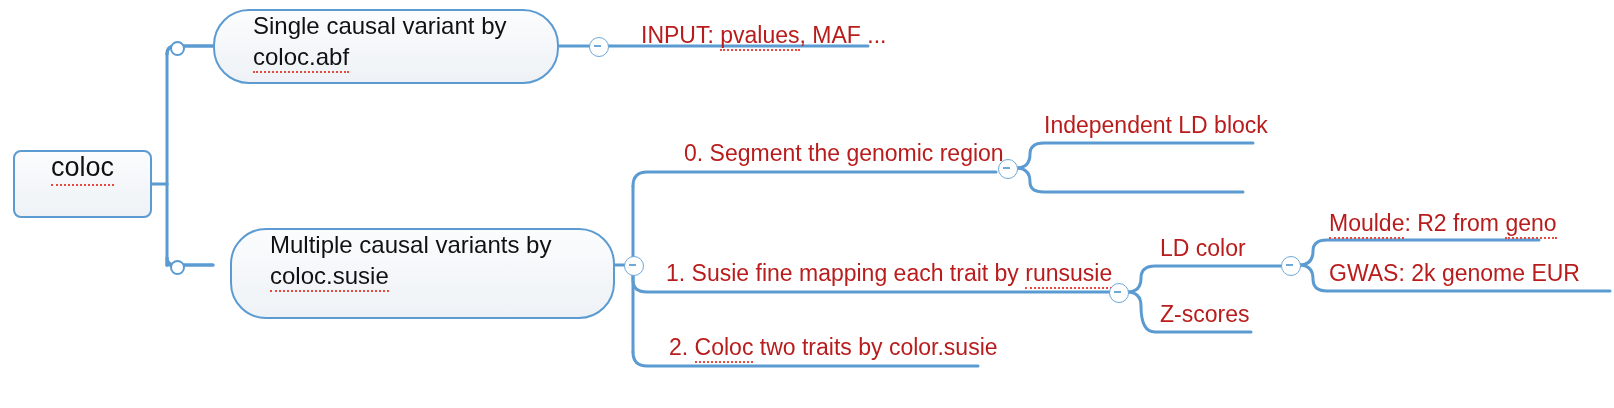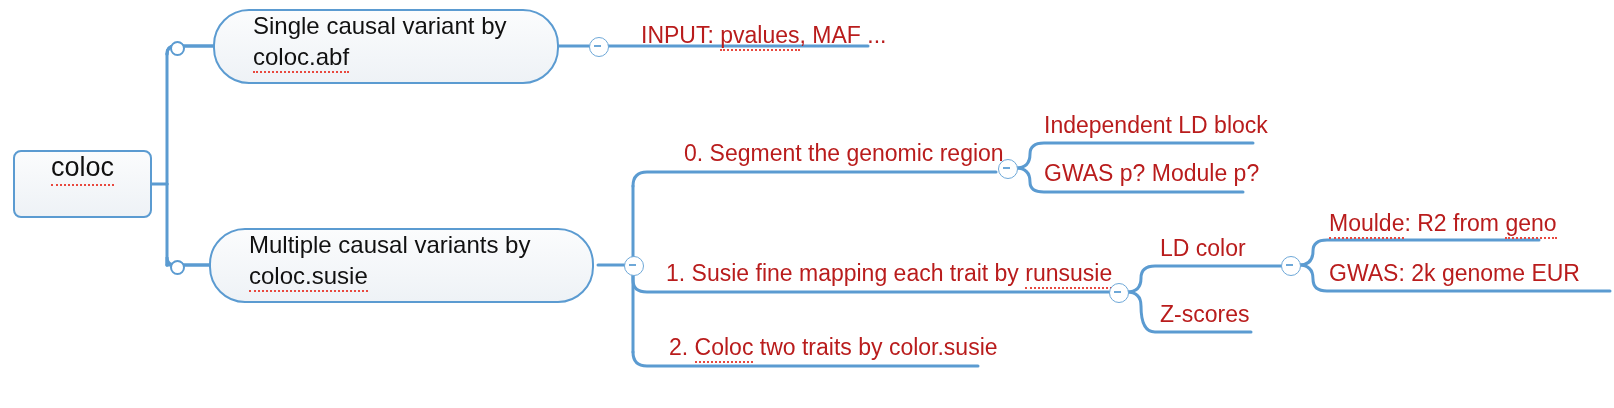--- a/index.html
+++ b/index.html
@@ -152,21 +152,21 @@
     <span class="sp">coloc</span>
   </div>
 
   <div class="node-box node-pill" style="left:213px; top:9px; width:346px; height:75px;">
     <div>
       <div>Single causal variant by</div>
       <div><span class="ul sp">coloc.abf</span></div>
     </div>
   </div>
 
-  <div class="node-box node-pill" style="left:209px; top:228px; width:385px; height:75px;">
+  <div class="node-box node-pill" style="left:230px; top:228px; width:385px; height:91px;">
     <div>
       <div>Multiple causal variants by</div>
       <div><span class="ul sp">coloc.susie</span></div>
     </div>
   </div>
 
   <div class="leaf right" style="left:641px; top:24px;">
     <span>INPUT:&nbsp;</span><span class="sp">pvalues</span><span>, MAF ...</span>
   </div>
 
@@ -174,21 +174,20 @@
 
   <div class="leaf right" style="left:666px; top:262px;">
     <span>1. Susie fine mapping each trait by </span><span class="sp">runsusie</span>
   </div>
 
   <div class="leaf right" style="left:669px; top:336px;">
     <span>2. </span><span class="sp">Coloc</span><span> two traits by color.susie</span>
   </div>
 
   <div class="leaf right" style="left:1044px; top:114px;">Independent LD block</div>
-  <div class="leaf right" style="left:1044px; top:162px;">GWAS p? Module p?</div>
 
   <div class="leaf right" style="left:1160px; top:237px;">LD color</div>
   <div class="leaf right" style="left:1160px; top:303px;">Z-scores</div>
 
   <div class="leaf right" style="left:1329px; top:212px;">
     <span class="sp">Moulde</span><span>: R2 from </span><span class="sp">geno</span>
   </div>
   <div class="leaf right" style="left:1329px; top:262px;">GWAS: 2k genome EUR</div>
 
 </div>

